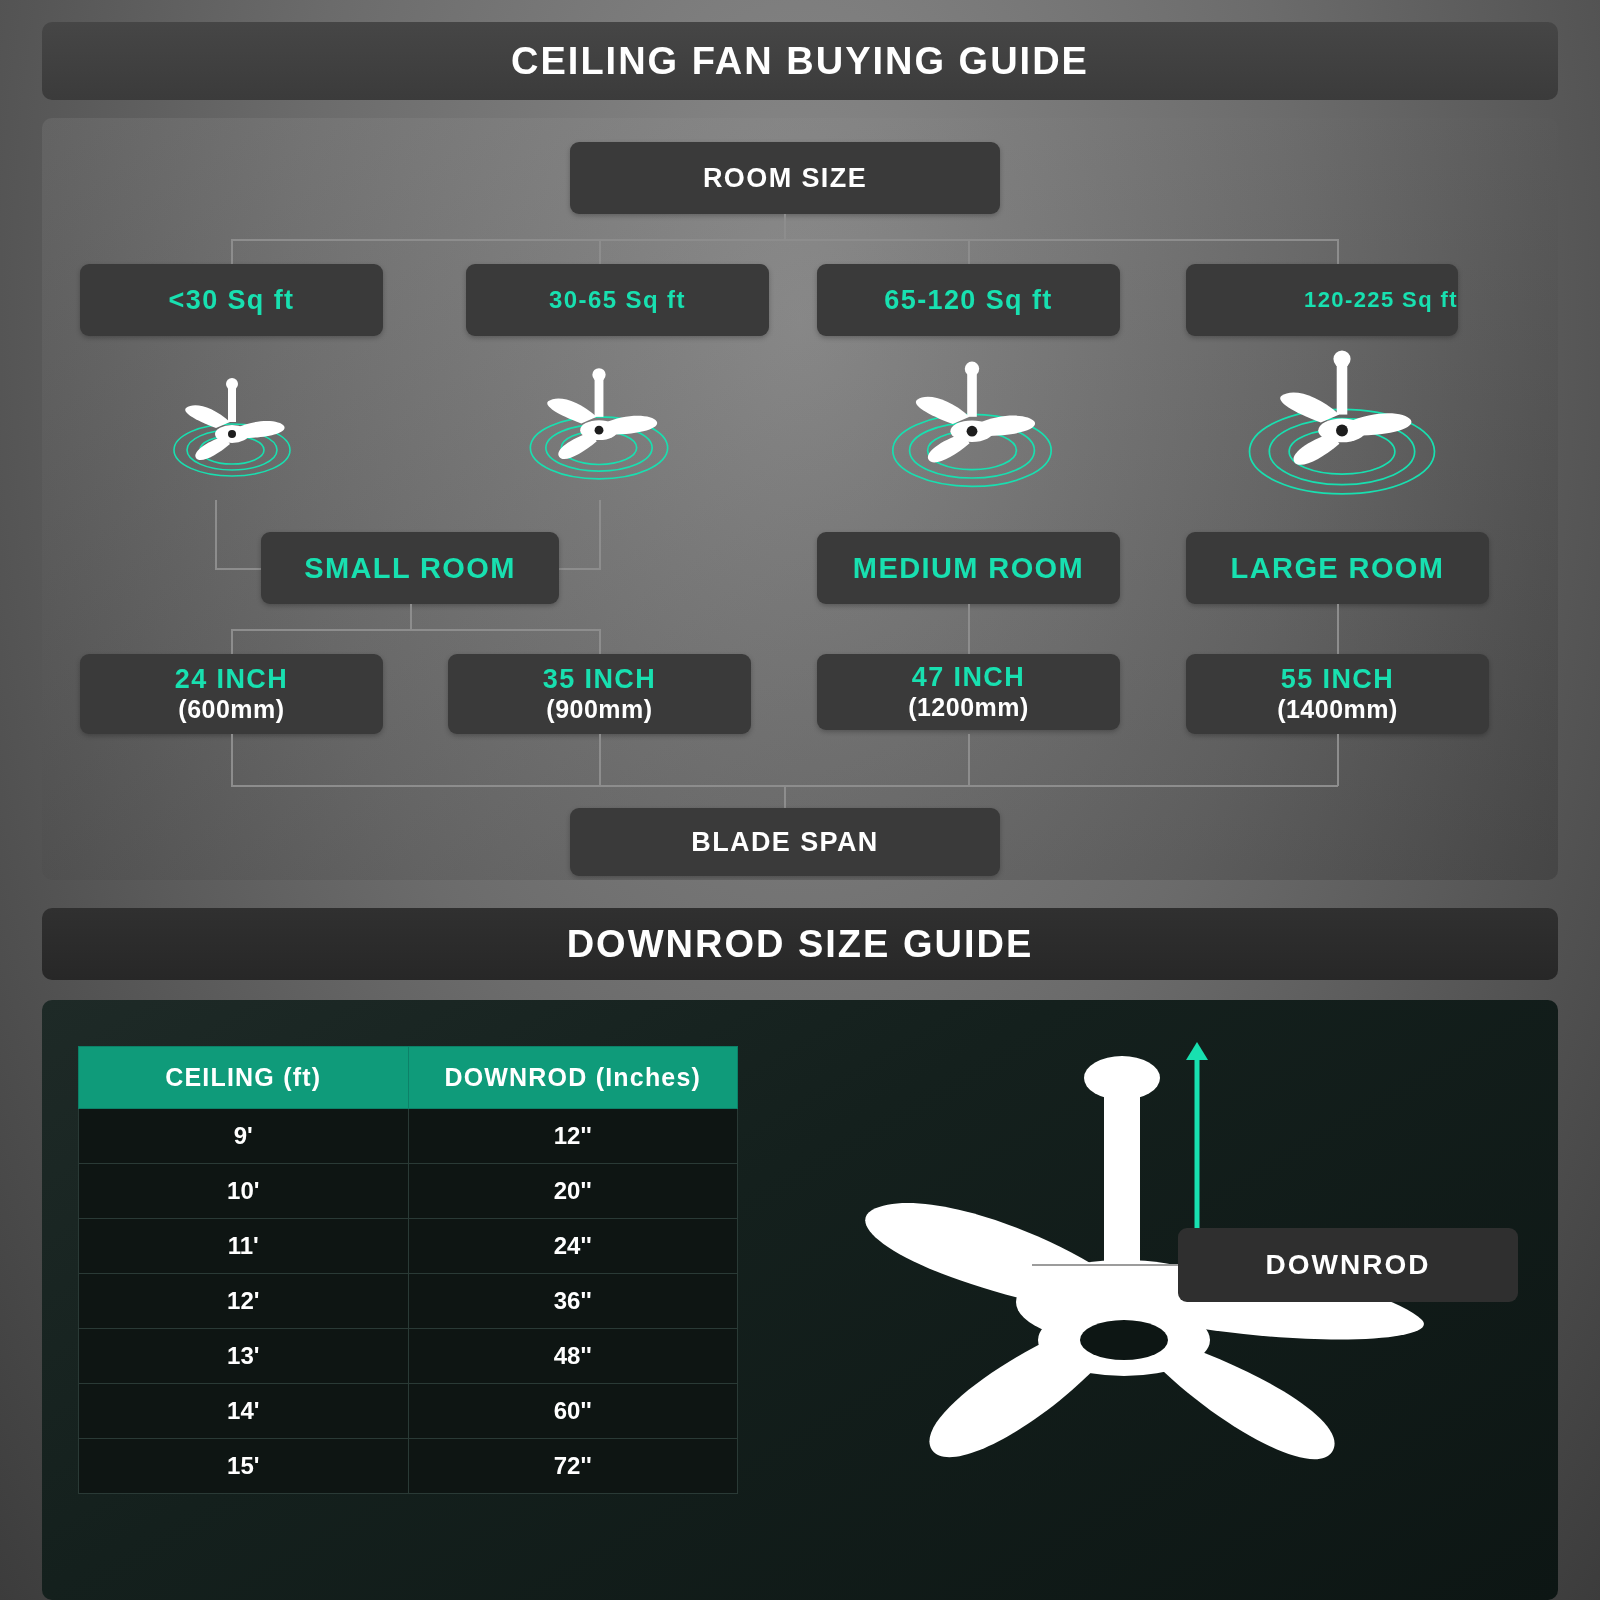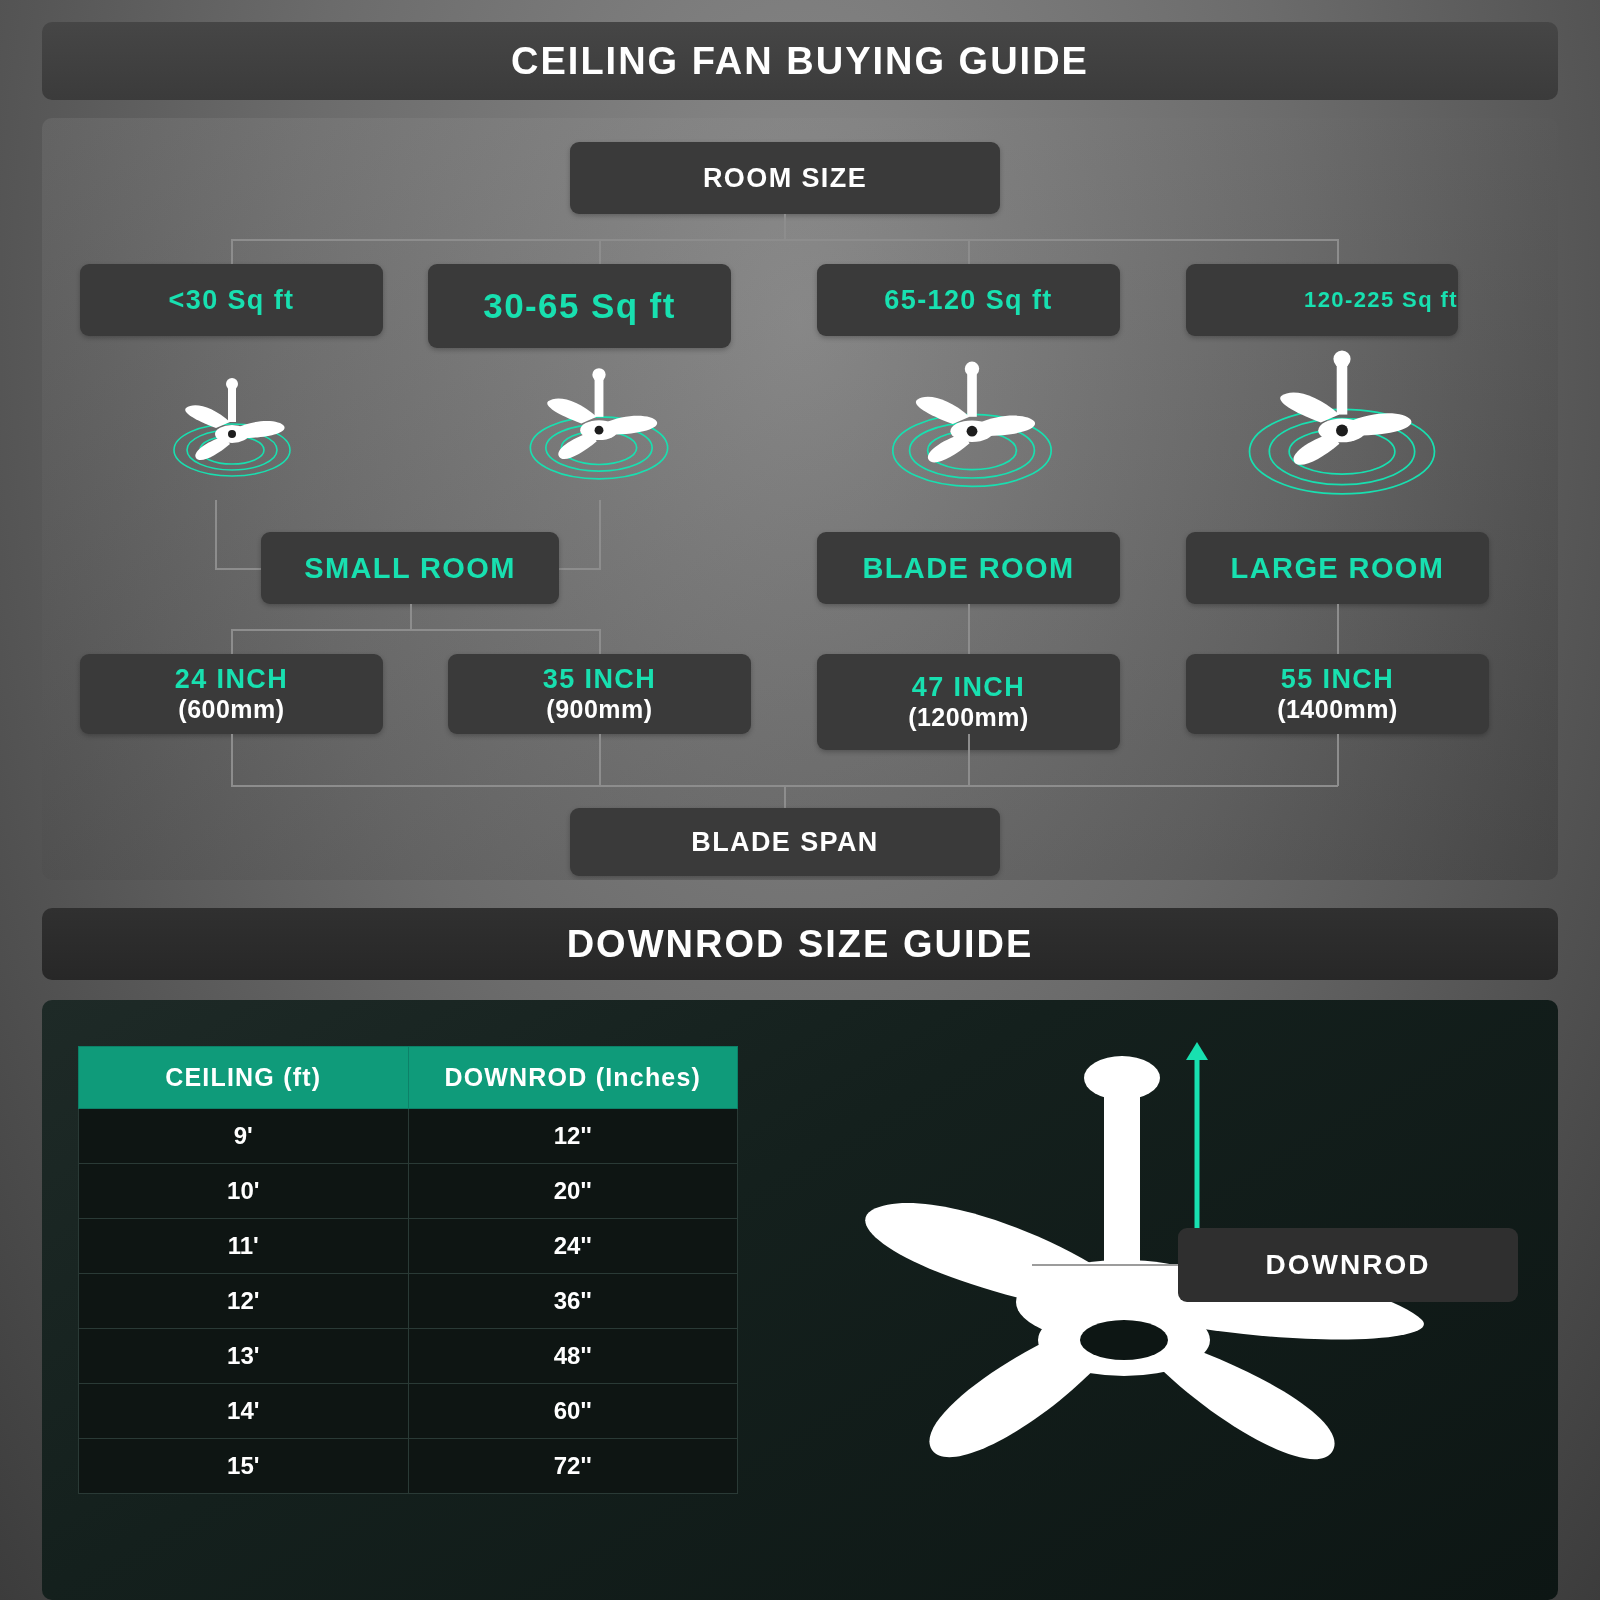--- a/index.html
+++ b/index.html
@@ -132,21 +132,21 @@
       <div class="ln v" style="left:742px; top:96px; height:26px;"></div>
       <div class="ln h" style="left:189px; top:121px; width:1107px;"></div>
       <div class="ln v" style="left:189px; top:121px; height:26px;"></div>
       <div class="ln v" style="left:557px; top:121px; height:26px;"></div>
       <div class="ln v" style="left:926px; top:121px; height:26px;"></div>
       <div class="ln v" style="left:1295px; top:121px; height:26px;"></div>
 
       <div class="node teal" style="left:38px; top:146px; width:303px; height:72px; font-size:27px;">
         <span>&lt;30 Sq ft</span>
       </div>
-      <div class="node teal" style="left:386px; top:146px; width:303px; height:84px; font-size:35px;">
+      <div class="node teal" style="left:424px; top:146px; width:303px; height:72px; font-size:24px;">
         <span>30-65 Sq ft</span>
       </div>
       <div class="node teal" style="left:775px; top:146px; width:303px; height:72px; font-size:27px;">
         <span>65-120 Sq ft</span>
       </div>
       <div class="node teal" style="left:1144px; top:146px; width:272px; height:72px; font-size:22px;align-items:flex-end;">
         <span>120-225 Sq ft</span>
       </div>
 
       <div class="fan-wrap" style="left:90px; top:240px;">
@@ -227,21 +227,21 @@
 
       <div class="ln v" style="left:173px; top:382px; height:68px;"></div>
       <div class="ln h" style="left:173px; top:450px; width:50px;"></div>
       <div class="ln v" style="left:557px; top:382px; height:68px;"></div>
       <div class="ln h" style="left:513px; top:450px; width:46px;"></div>
 
       <div class="node teal" style="left:219px; top:414px; width:298px; height:72px; font-size:29px;">
         <span>SMALL ROOM</span>
       </div>
       <div class="node teal" style="left:775px; top:414px; width:303px; height:72px; font-size:29px;">
-        <span>BLADE ROOM</span>
+        <span>MEDIUM ROOM</span>
       </div>
       <div class="node teal" style="left:1144px; top:414px; width:303px; height:72px; font-size:29px;">
         <span>LARGE ROOM</span>
       </div>
 
       <div class="ln v" style="left:368px; top:486px; height:26px;"></div>
       <div class="ln h" style="left:189px; top:511px; width:368px;"></div>
       <div class="ln v" style="left:189px; top:511px; height:27px;"></div>
       <div class="ln v" style="left:557px; top:511px; height:27px;"></div>
 
@@ -249,21 +249,21 @@
       <div class="ln v" style="left:1295px; top:486px; height:52px;"></div>
 
       <div class="node teal" style="left:38px; top:536px; width:303px; height:80px;">
         <span style="font-size:27px;">24 INCH</span>
         <span class="sub" style="font-size:25px;">(600mm)</span>
       </div>
       <div class="node teal" style="left:406px; top:536px; width:303px; height:80px;">
         <span style="font-size:27px;">35 INCH</span>
         <span class="sub" style="font-size:25px;">(900mm)</span>
       </div>
-      <div class="node teal" style="left:775px; top:536px; width:303px; height:96px;">
+      <div class="node teal" style="left:775px; top:536px; width:303px; height:76px;">
         <span style="font-size:27px;">47 INCH</span>
         <span class="sub" style="font-size:25px;">(1200mm)</span>
       </div>
       <div class="node teal" style="left:1144px; top:536px; width:303px; height:80px;">
         <span style="font-size:27px;">55 INCH</span>
         <span class="sub" style="font-size:25px;">(1400mm)</span>
       </div>
 
       <div class="ln v" style="left:189px; top:616px; height:52px;"></div>
       <div class="ln v" style="left:557px; top:616px; height:52px;"></div>

